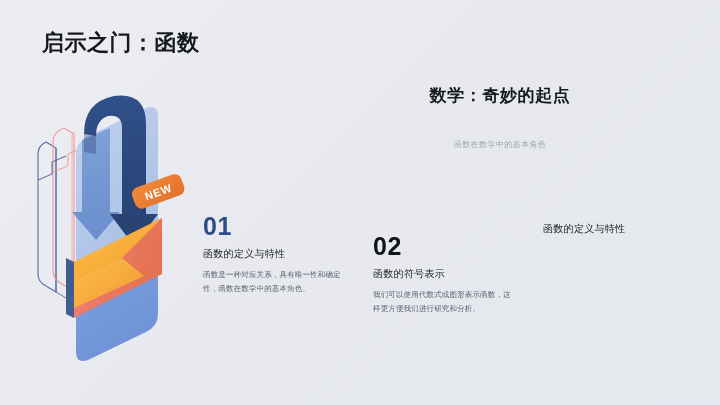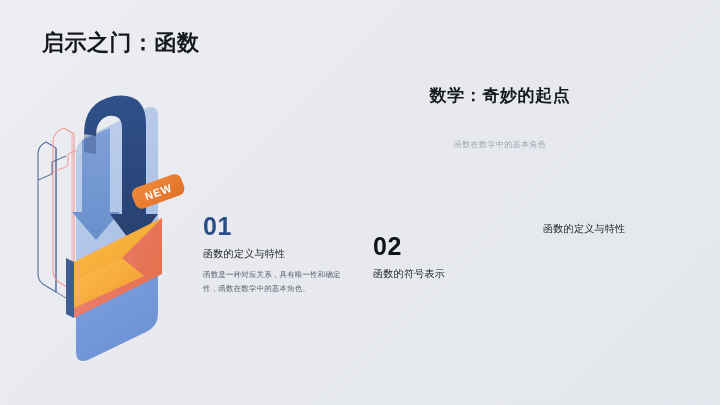--- a/index.html
+++ b/index.html
@@ -197,20 +197,21 @@
 
     <div class="feature">
       <div class="feature-num accent">01</div>
       <div class="feature-head">函数的定义与特性</div>
       <div class="feature-body">函数是一种对应关系，具有唯一性和确定性，函数在数学中的基本角色。</div>
     </div>
 
     <div class="feature">
       <div class="feature-num dark">02</div>
       <div class="feature-head">函数的符号表示</div>
+      <div class="feature-body">我们可以使用代数式或图形表示函数，这样更方便我们进行研究和分析。</div>
     </div>
 
     <div class="feature">
       <div class="feature-head">函数的定义与特性</div>
     </div>
 
   </div>
 
 </div>
 

